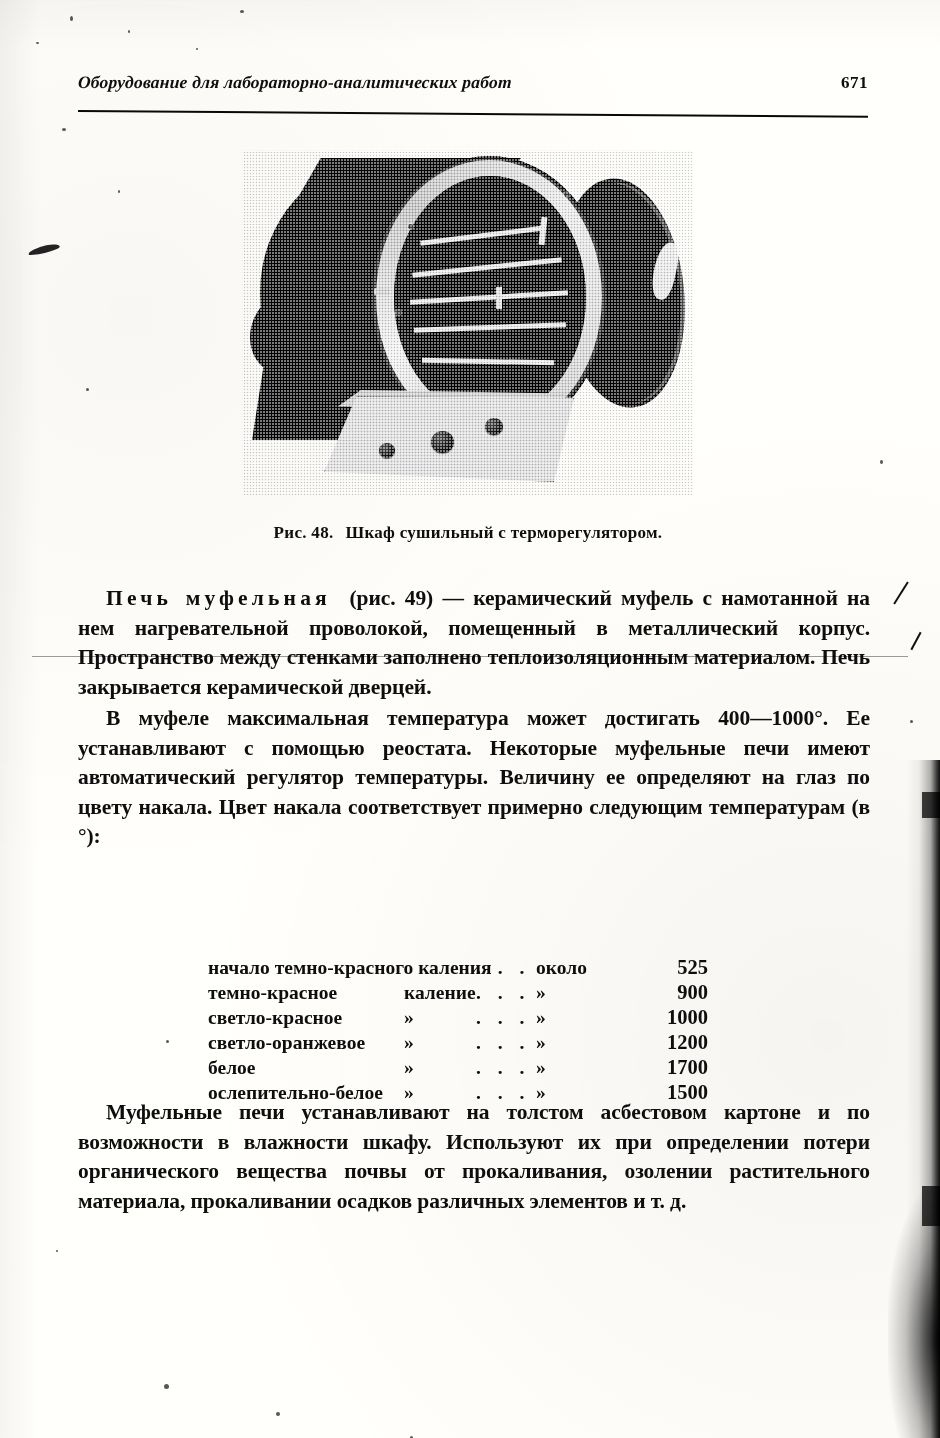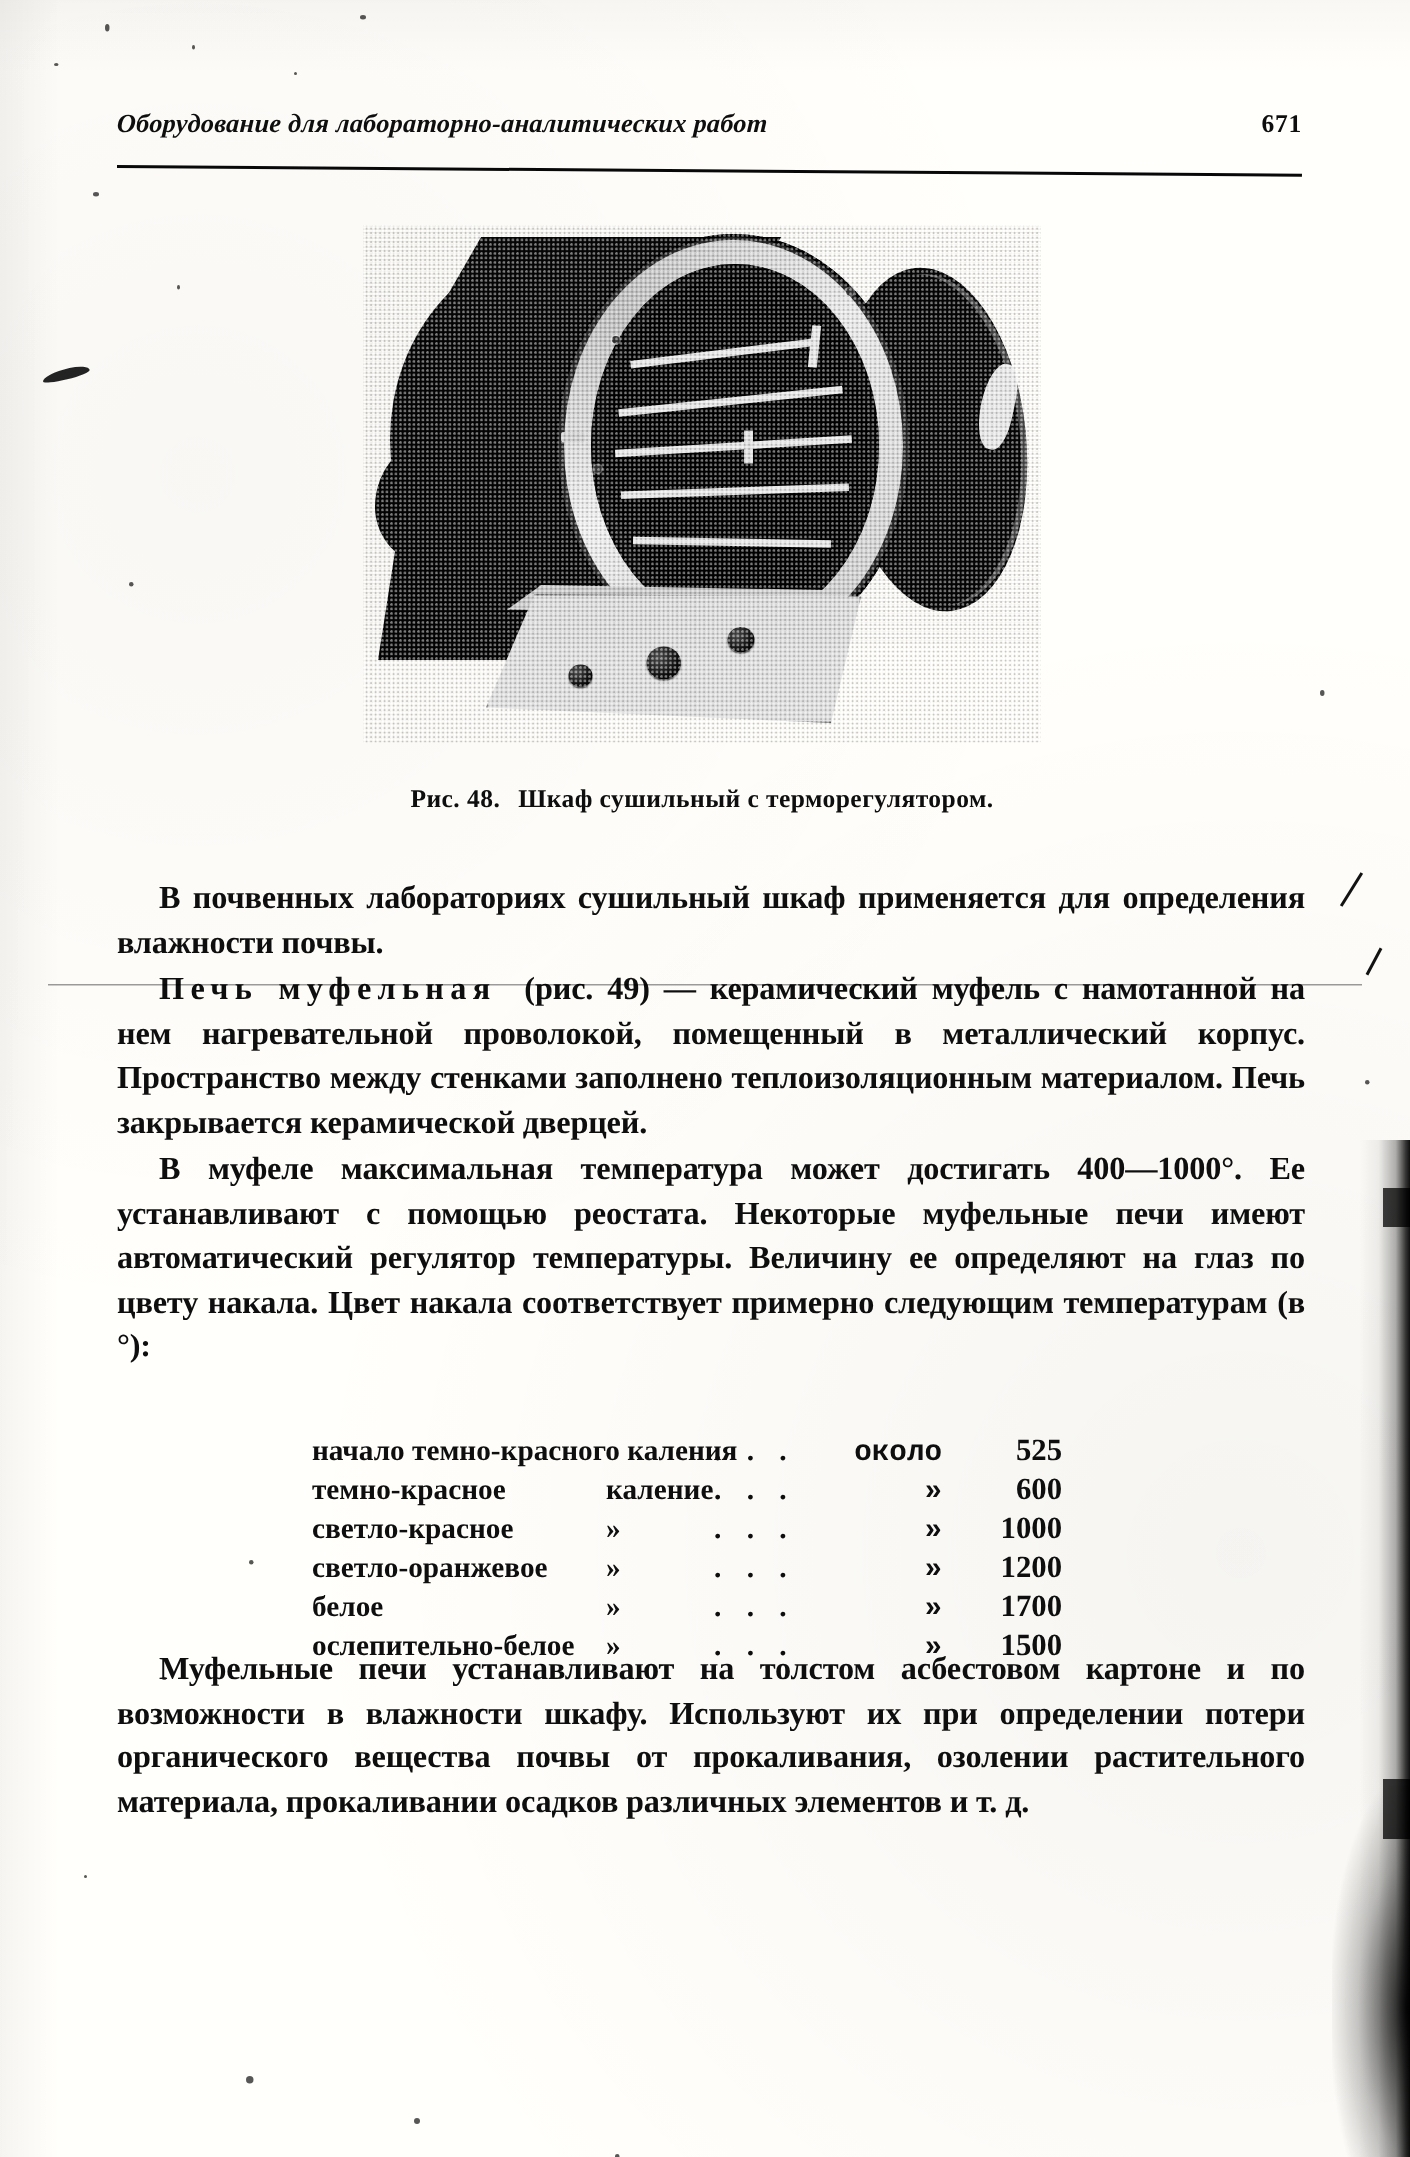--- a/index.html
+++ b/index.html
@@ -429,23 +429,22 @@
   .tt-ditto1 { width: 68px; flex: 0 0 68px; text-align: left; }
   .tt-leader {
     flex: 1 1 auto;
     overflow: hidden;
     letter-spacing: 6px;
     color: #111;
     padding-left: 4px;
   }
   .tt-approx {
     flex: 0 0 92px;
-    text-align: right;
+    text-align: left;
     padding-right: 14px;
-    font-family: Liberation Mono, monospace;
   }
   .tt-value {
     flex: 0 0 66px;
     text-align: right;
     font-size: 20.5px;
   }
 </style>
 </head>
 <body>
 
@@ -503,39 +502,38 @@
         <div class="halftone"></div>
       </div>
     </div>
 
     <div class="figure-caption">
       <span class="fig-no">Рис. 48.</span><span>Шкаф сушильный с терморегулятором.</span>
     </div>
   </div>
 
   <div class="body-text">
-    <p class="para indent">В почвенных лабораториях сушильный шкаф применяется для определения влажности почвы.</p>
     <p class="para indent"><span class="spaced">Печь муфельная</span>&nbsp; <span>(рис. 49) — керамический муфель с намотанной на нем нагревательной проволокой, помещенный в металлический корпус. Пространство между стенками заполнено теплоизоляционным материалом. Печь закрывается керамической дверцей.</span></p>
     <p class="para indent">В муфеле максимальная температура может достигать 400—1000°. Ее устанавливают с помощью реостата. Некоторые муфельные печи имеют автоматический регулятор температуры. Величину ее определяют на глаз по цвету накала. Цвет накала соответствует примерно следующим температурам (в °):</p>
   </div>
 
   <div class="temp-table">
     <div class="temp-row">
       <span class="tt-label">начало темно-красного каления</span>
       <span class="tt-ditto1"></span>
       <span class="tt-leader">. . .</span>
       <span class="tt-approx">около</span>
       <span class="tt-value">525</span>
     </div>
     <div class="temp-row">
       <span class="tt-label">темно-красное</span>
       <span class="tt-ditto1">каление</span>
       <span class="tt-leader">. . . . . . .</span>
       <span class="tt-approx">»</span>
-      <span class="tt-value">600</span>
+      <span class="tt-value">900</span>
     </div>
     <div class="temp-row">
       <span class="tt-label">светло-красное</span>
       <span class="tt-ditto1">»</span>
       <span class="tt-leader">. . . . . . .</span>
       <span class="tt-approx">»</span>
       <span class="tt-value">1000</span>
     </div>
     <div class="temp-row">
       <span class="tt-label">светло-оранжевое</span>

